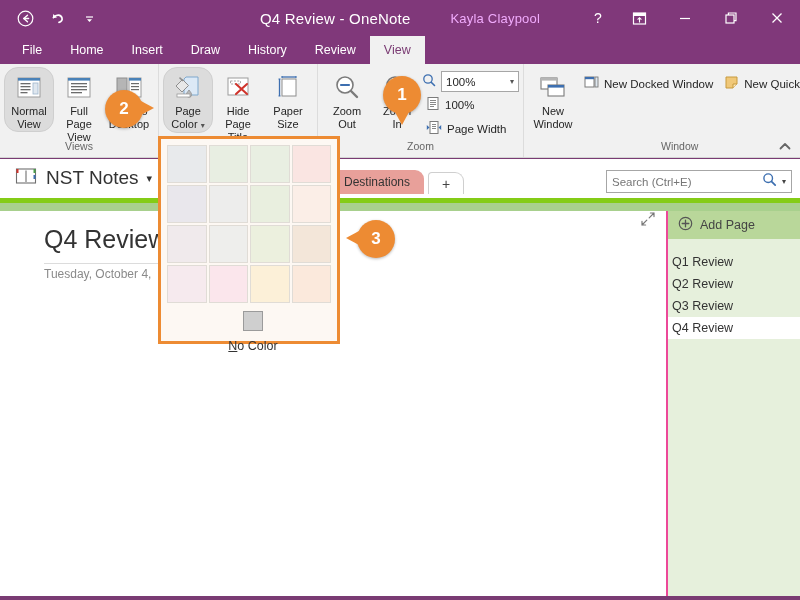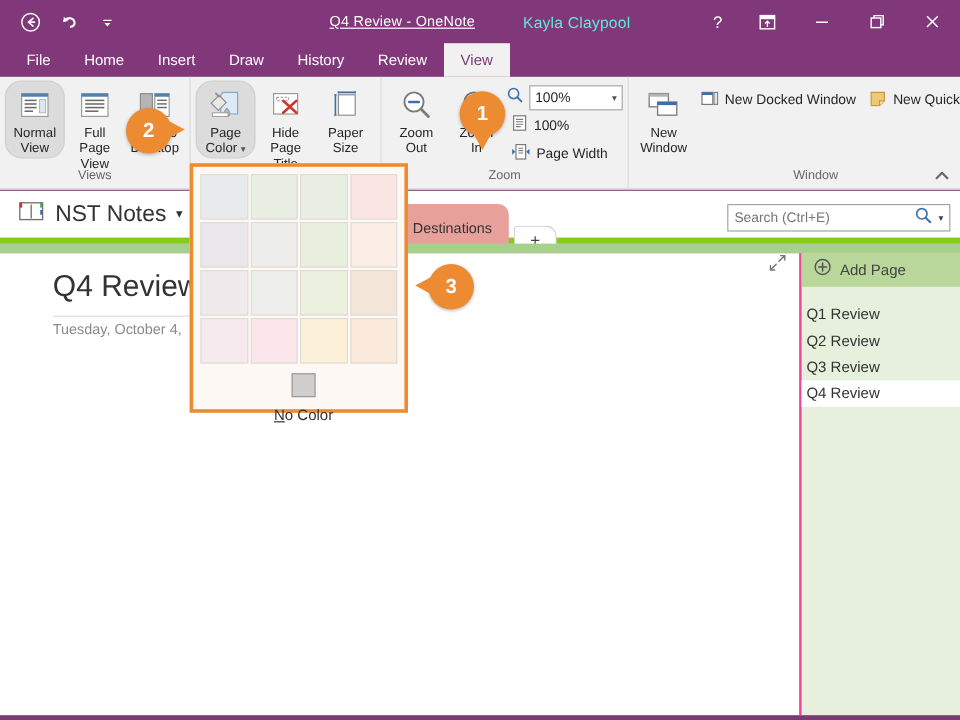--- a/index.html
+++ b/index.html
@@ -26,22 +26,22 @@
   .tb-icon {
     width: 30px; height: 30px; display: flex; align-items: center;
     justify-content: center; color: #ffffff; cursor: pointer;
   }
   .tb-icon svg { display: block; }
   .tb-center {
     position: absolute; left: 0; right: 0; top: 0; height: 36px;
     display: flex; align-items: center; justify-content: center;
     gap: 28px; pointer-events: none;
   }
-  .tb-title { color: #fff; font-size: 12px; letter-spacing: .2px; text-decoration: underline; }
-  .tb-user  { color: #5eead4; font-size: 13px; letter-spacing: .2px; margin-left: 12px; }
+  .tb-title { color: #fff; font-size: 15px; letter-spacing: .2px; }
+  .tb-user  { color: #f0abfc; font-size: 13px; letter-spacing: .2px; margin-left: 12px; }
   .tb-right {
     position: absolute; right: 0; top: 0; height: 36px;
     display: flex; align-items: center;
   }
   .tb-btn {
     width: 46px; height: 36px; display: flex; align-items: center;
     justify-content: center; color: #fff; cursor: pointer; font-size: 14px;
   }
   .tb-btn.help { width: 36px; }
 
@@ -117,21 +117,21 @@
   }
   .nb-name {
     position: absolute; left: 14px; top: 7px;
     display: flex; align-items: center; gap: 8px; cursor: pointer;
   }
   .nb-name .txt { font-size: 19px; color: #333; }
   .nb-name .caret { font-size: 11px; color: #333; }
 
   .sec-tabs { position: absolute; left: 330px; top: 11px; display: flex; align-items: flex-end; }
   .sec-tab {
-    height: 40px; padding: 0 14px; display: flex; align-items: center;
+    height: 24px; padding: 0 14px; display: flex; align-items: center;
     font-size: 12px; color: #333; cursor: pointer;
     background: #e8a09a; border-radius: 4px 9px 0 0;
   }
   .sec-tab-add {
     height: 22px; width: 36px; display: flex; align-items: center;
     justify-content: center; background: #fff; border: 1px solid #cfcfcf;
     border-bottom: none; border-radius: 4px 9px 0 0; margin-left: 4px;
     font-size: 14px; color: #444; cursor: pointer;
   }
 

